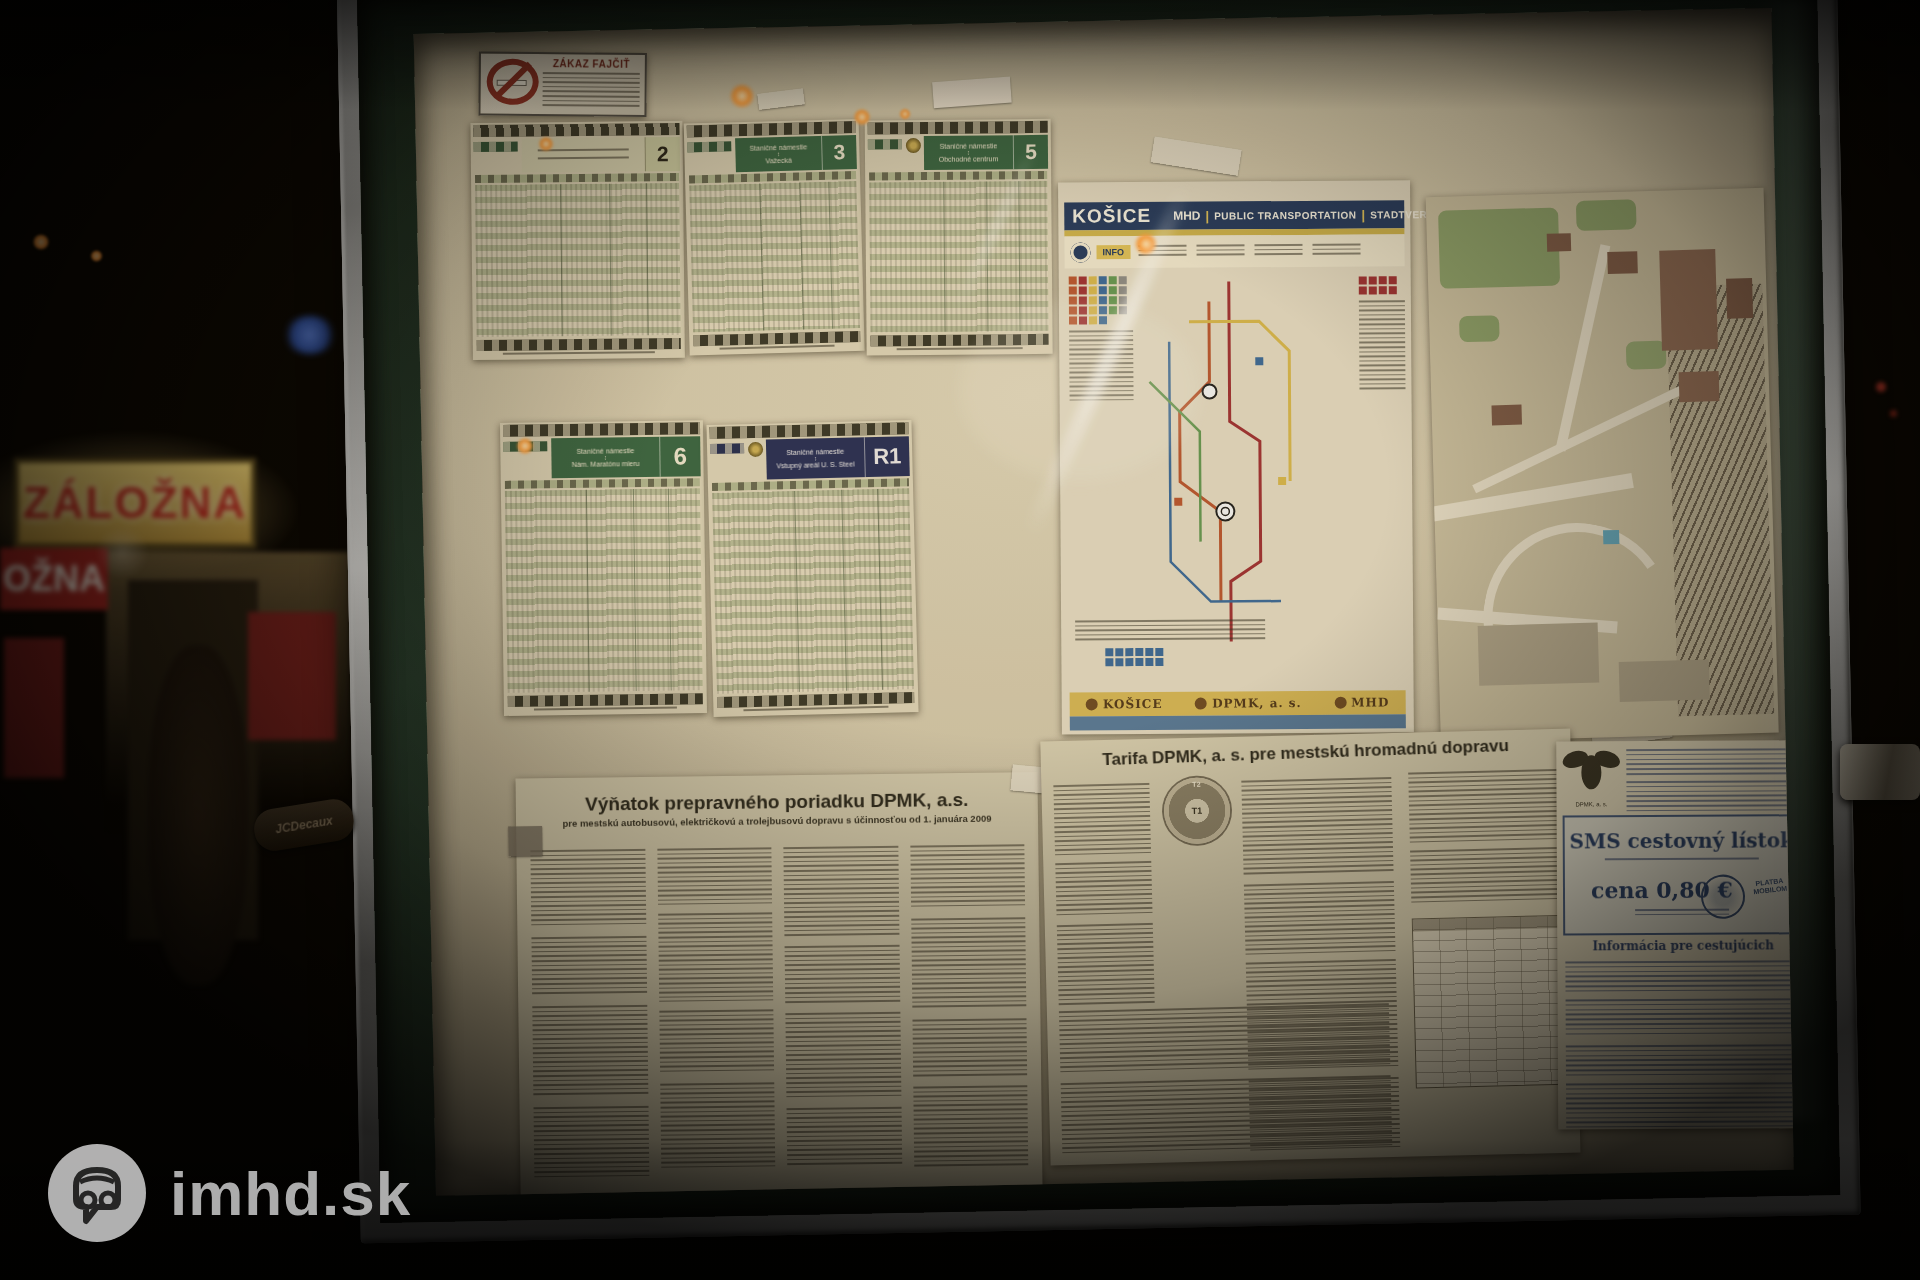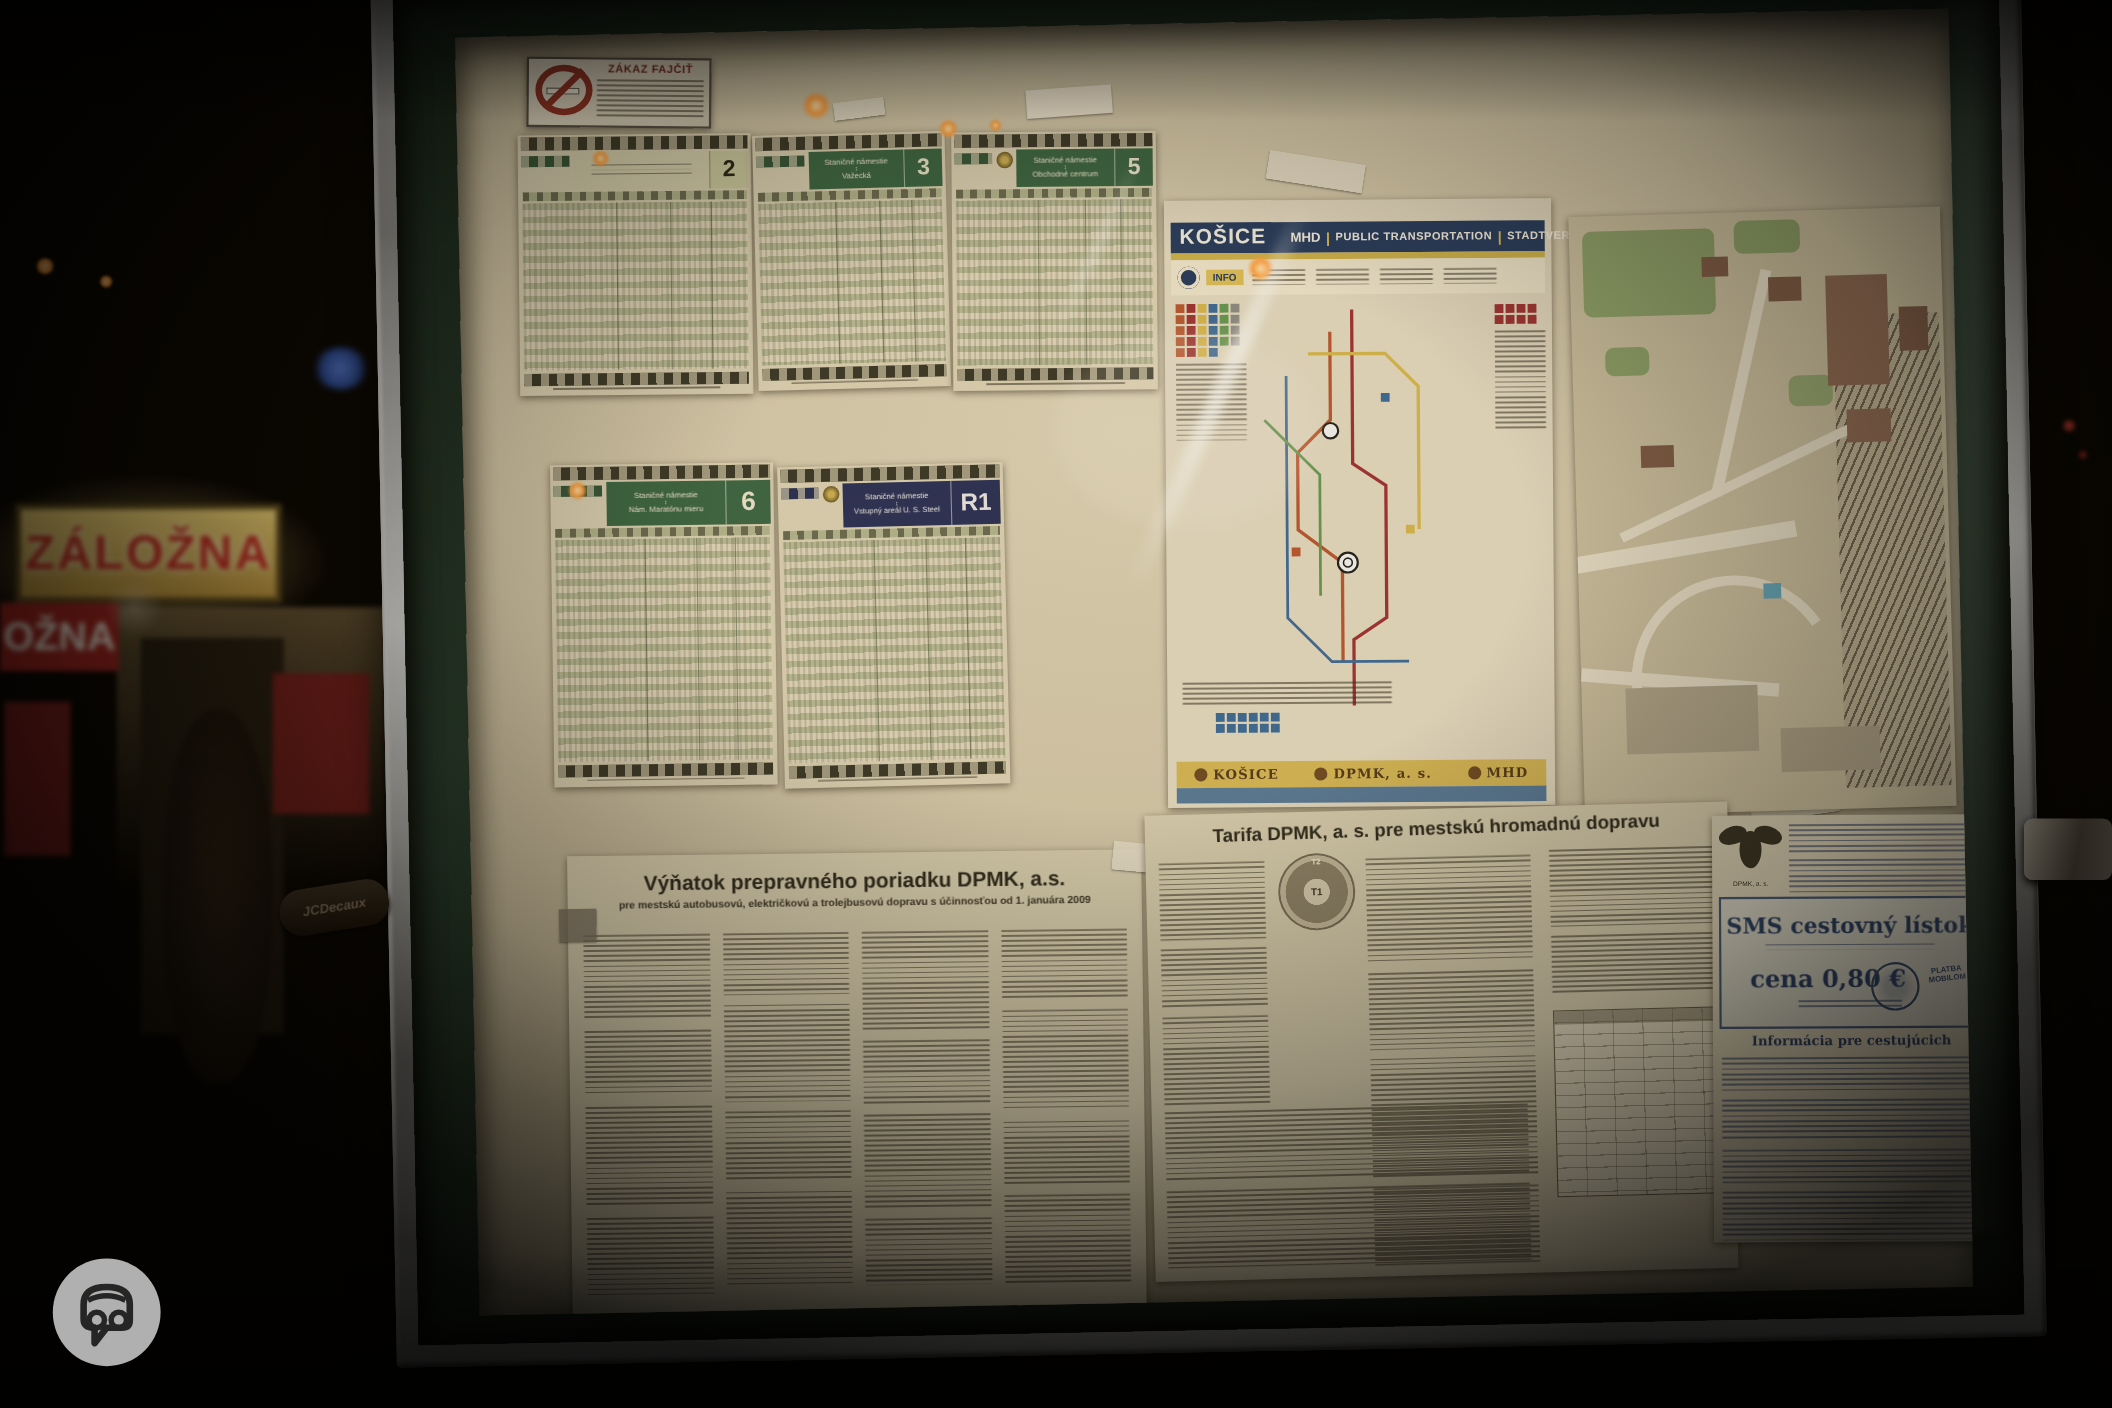--- a/index.html
+++ b/index.html
@@ -613,13 +613,14 @@
 <div class="vignette"></div>
 
 <div class="watermark">
   <svg width="102" height="102" viewBox="0 0 102 102">
     <circle cx="51" cy="51" r="49" fill="#c9c9c9"></circle>
     <path d="M30 44 q0 -16 21 -16 q21 0 21 16 l0 14 q0 7 -7 7 l-14 0 -11 14 0 -14 q-10 0 -10 -8 z" fill="none" stroke="#2b2b2b" stroke-width="6" stroke-linejoin="round"></path>
     <circle cx="42" cy="58" r="7" fill="none" stroke="#2b2b2b" stroke-width="5"></circle>
     <circle cx="62" cy="58" r="7" fill="none" stroke="#2b2b2b" stroke-width="5"></circle>
     <path d="M34 40 q17 -8 34 0" fill="none" stroke="#2b2b2b" stroke-width="5"></path>
   </svg>
+  <span class="wm-text">imhd.sk</span>
 </div>
 
 </body></html>

